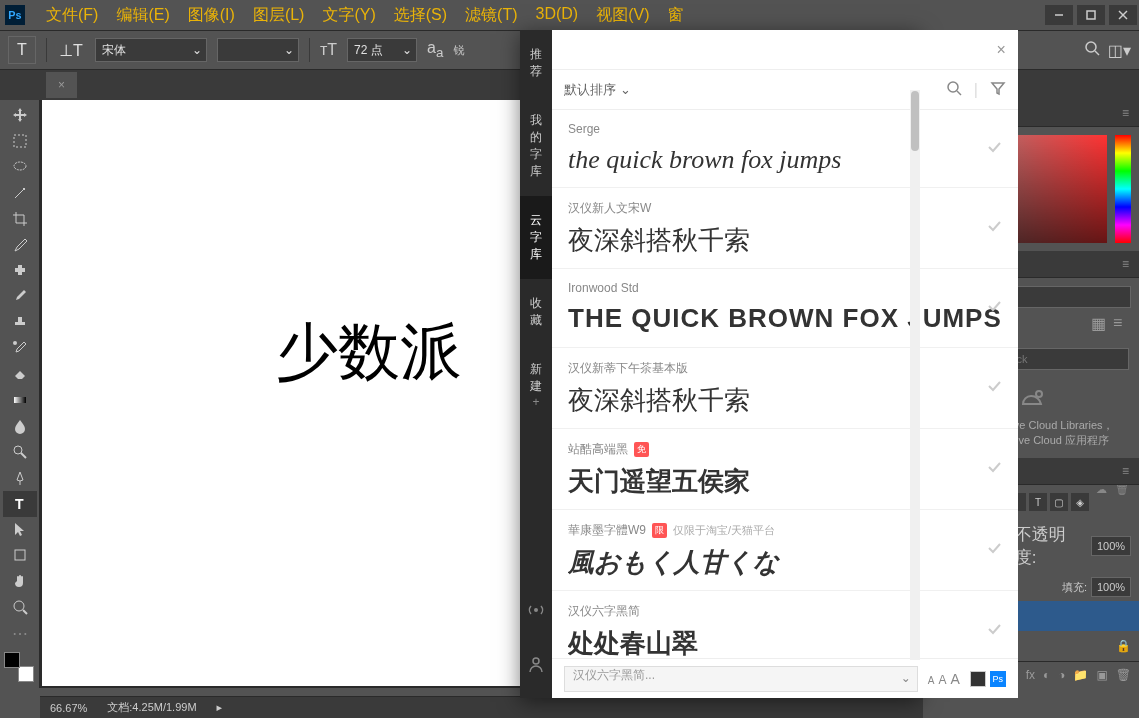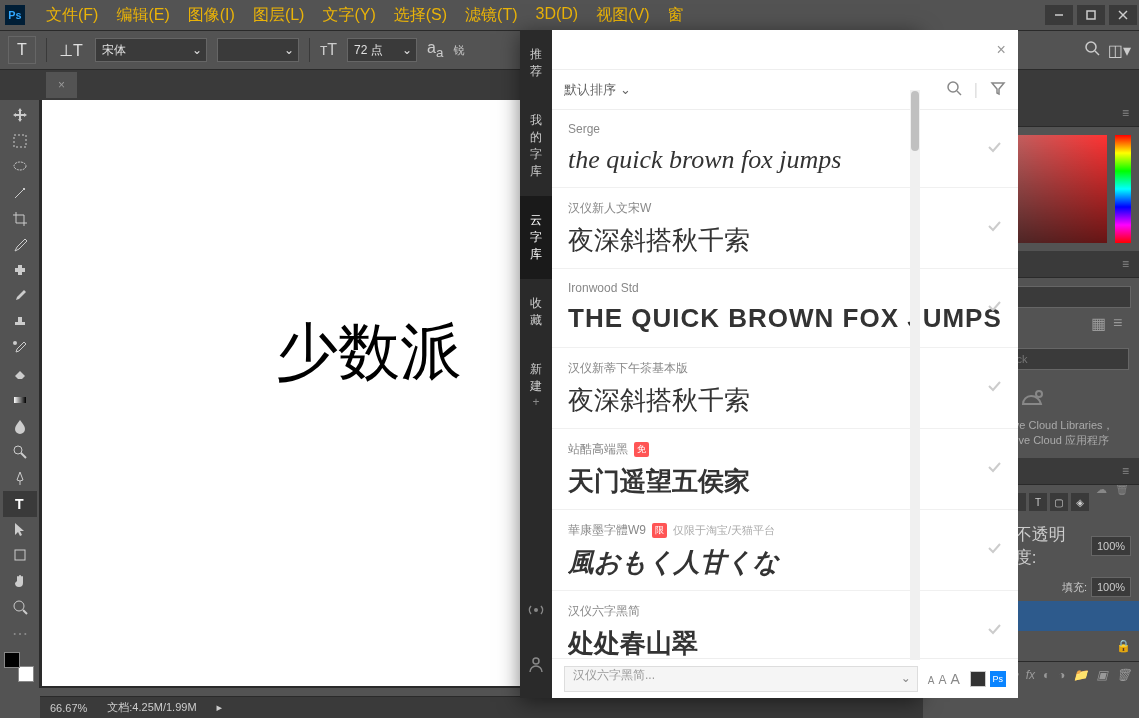--- a/index.html
+++ b/index.html
@@ -113,21 +113,21 @@
 .lock-icons { display: flex; gap: 3px; }
 .lock-icons span { width: 16px; height: 16px; color: #999; }
 .fill-label { margin-left: auto; text-align: center; }
 
 .layer-list { }
 .layer-item { height: 30px; display: flex; align-items: center; padding: 0 8px; gap: 8px; color: #ccc; font-size: 12px; }
 .layer-item.selected { background: #2d5a8c; }
 .layer-thumb { width: 24px; height: 22px; background: #fff; border: 1px solid #888; display: flex; align-items: center; justify-content: center; font-size: 12px; color: #333; }
 .layer-lock-icon { margin-left: auto; color: #999; }
 
-.layers-footer { margin-top: auto; height: 28px; border-top: 1px solid #2a2a2a; display: flex; align-items: center; justify-content: flex-end; gap: 8px; padding: 0 8px; color: #999; font-size: 12px; font-style: italic; }
+.layers-footer { margin-top: auto; height: 28px; border-top: 1px solid #2a2a2a; display: flex; align-items: center; justify-content: flex-end; gap: 8px; padding: 0 8px; color: #999; font-size: 12px; }
 
 
 .statusbar { position: absolute; bottom: 0; left: 40px; right: 216px; height: 22px; background: #3a3a3a; display: flex; align-items: center; padding: 0 10px; gap: 20px; color: #ccc; font-size: 11px; border-top: 1px solid #2a2a2a; }
 
 
 .scrollbar-track { position: absolute; right: 0; top: 60px; width: 10px; height: 570px; background: #f0f0f0; }
 .scrollbar-thumb { width: 8px; height: 60px; background: #c0c0c0; margin: 1px; border-radius: 4px; }
 
 
 .f-script { font-family: cursive; font-style: italic; }

